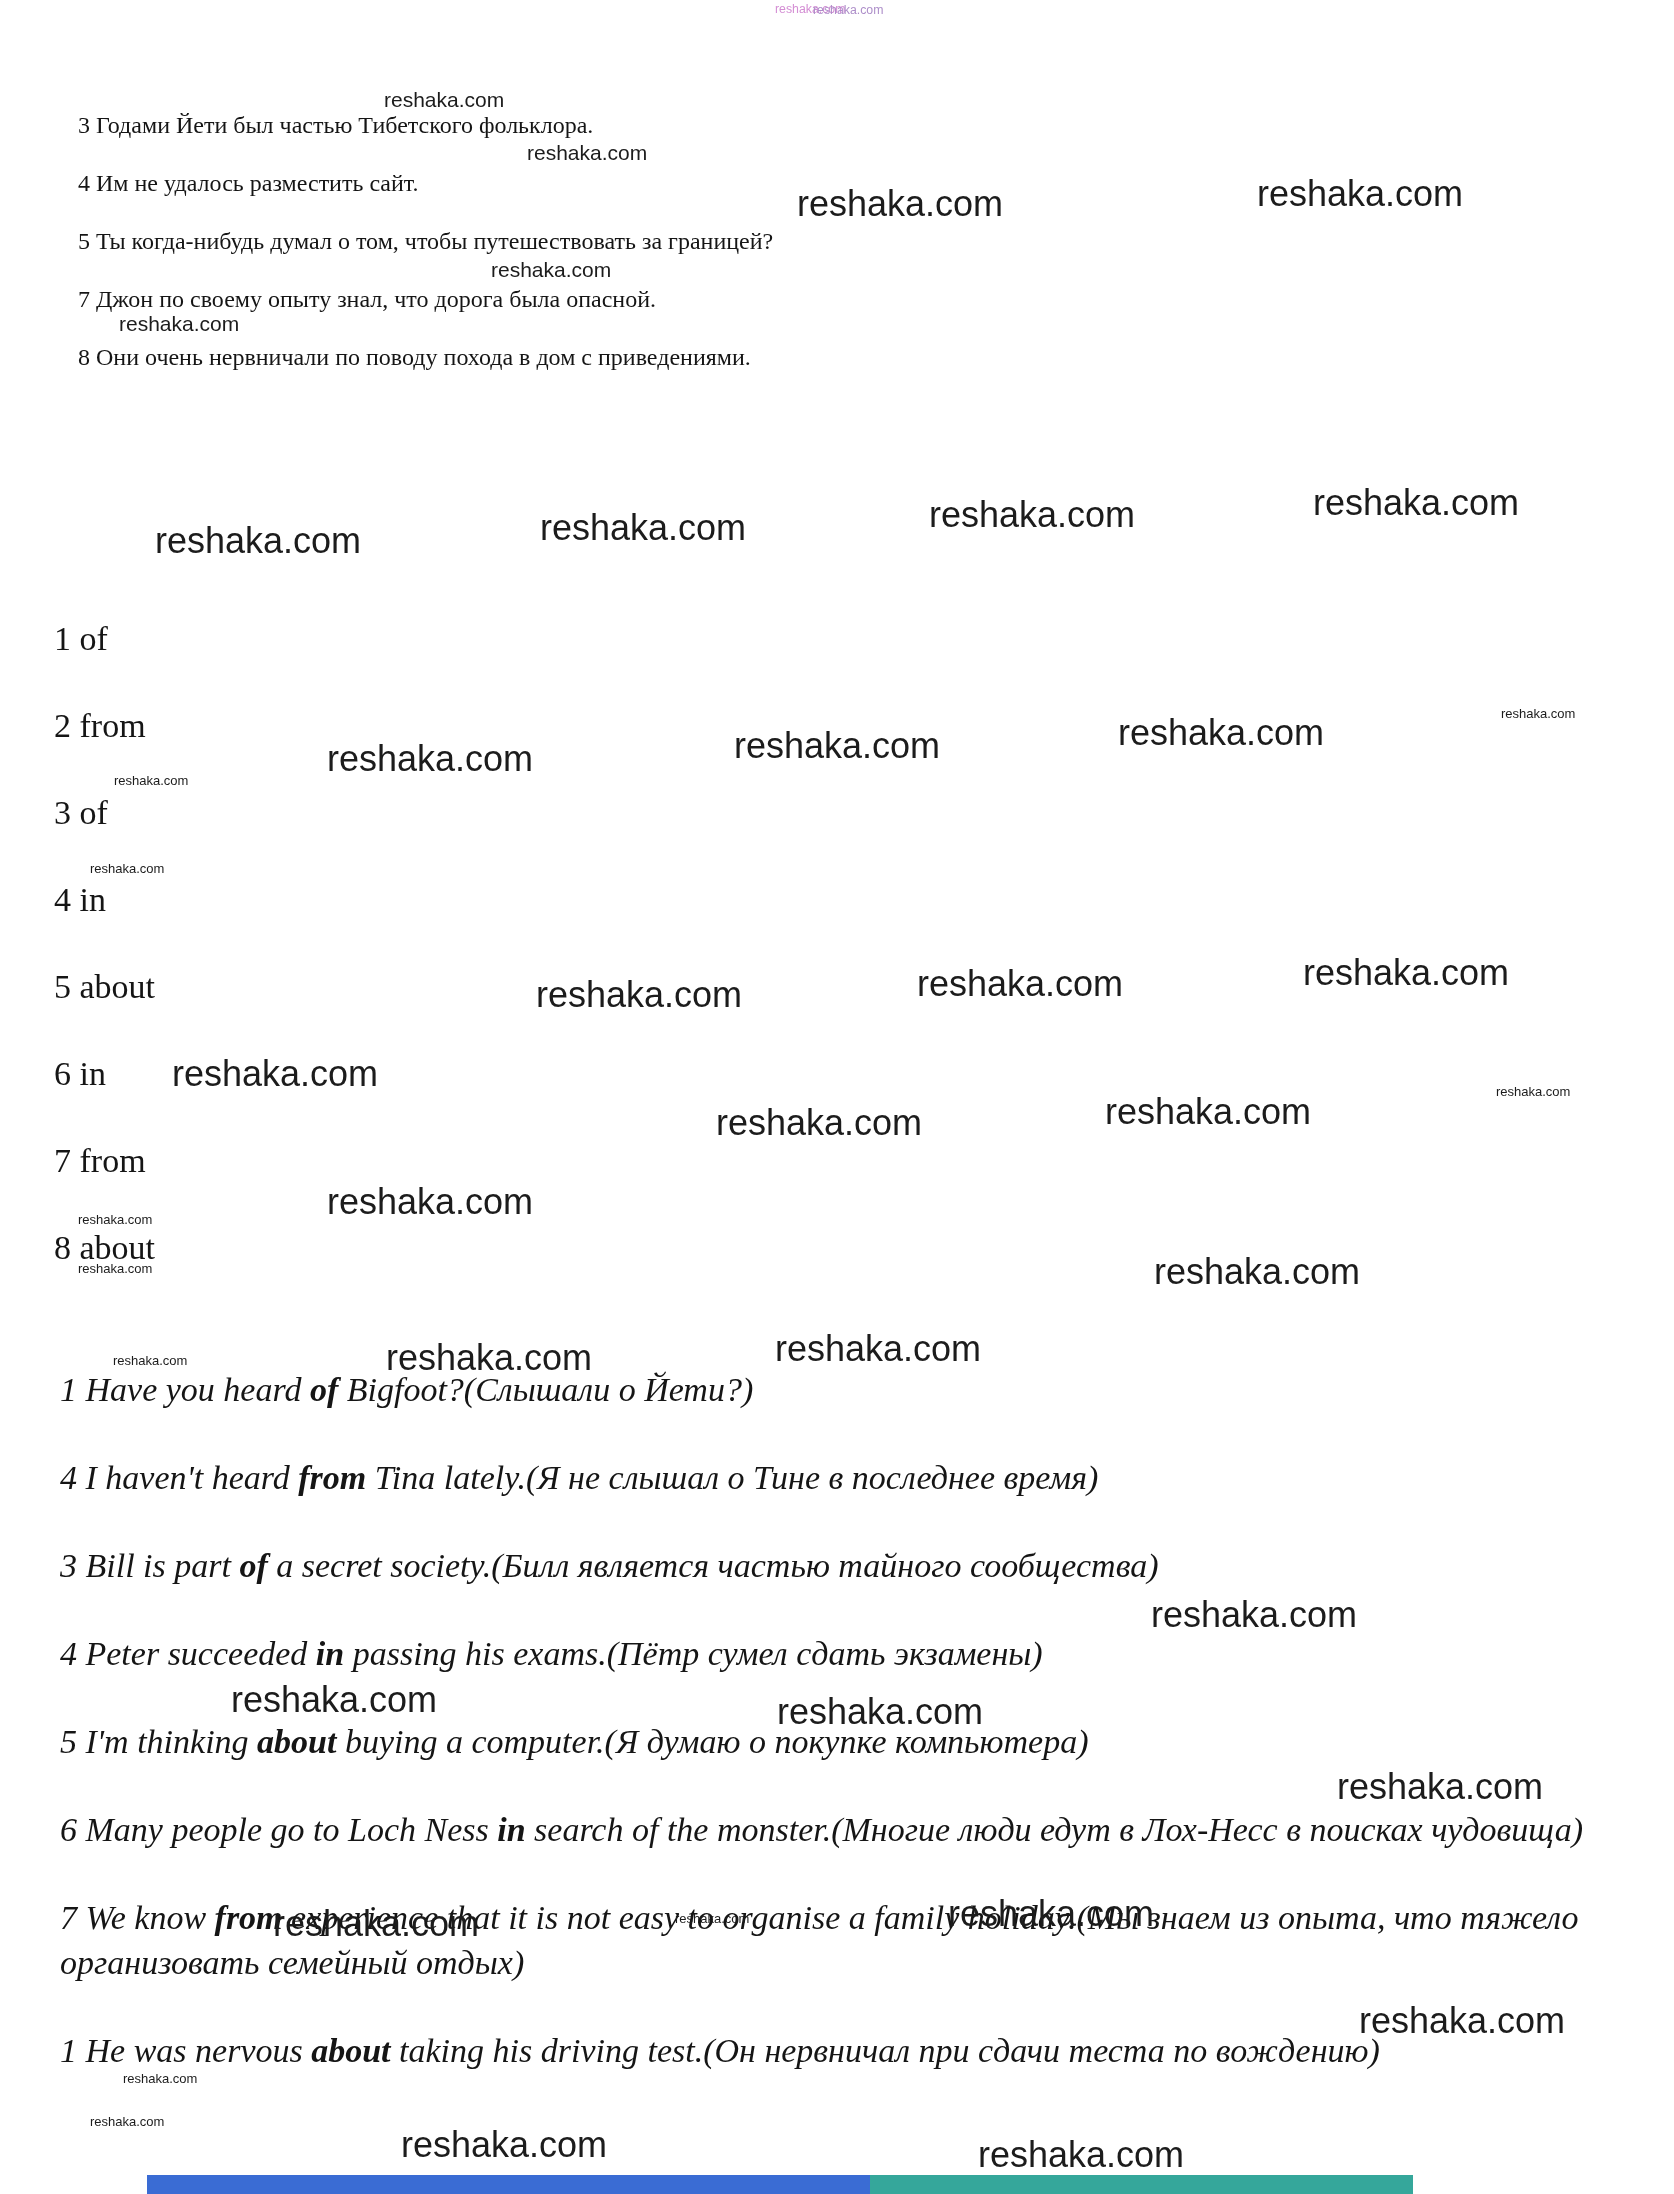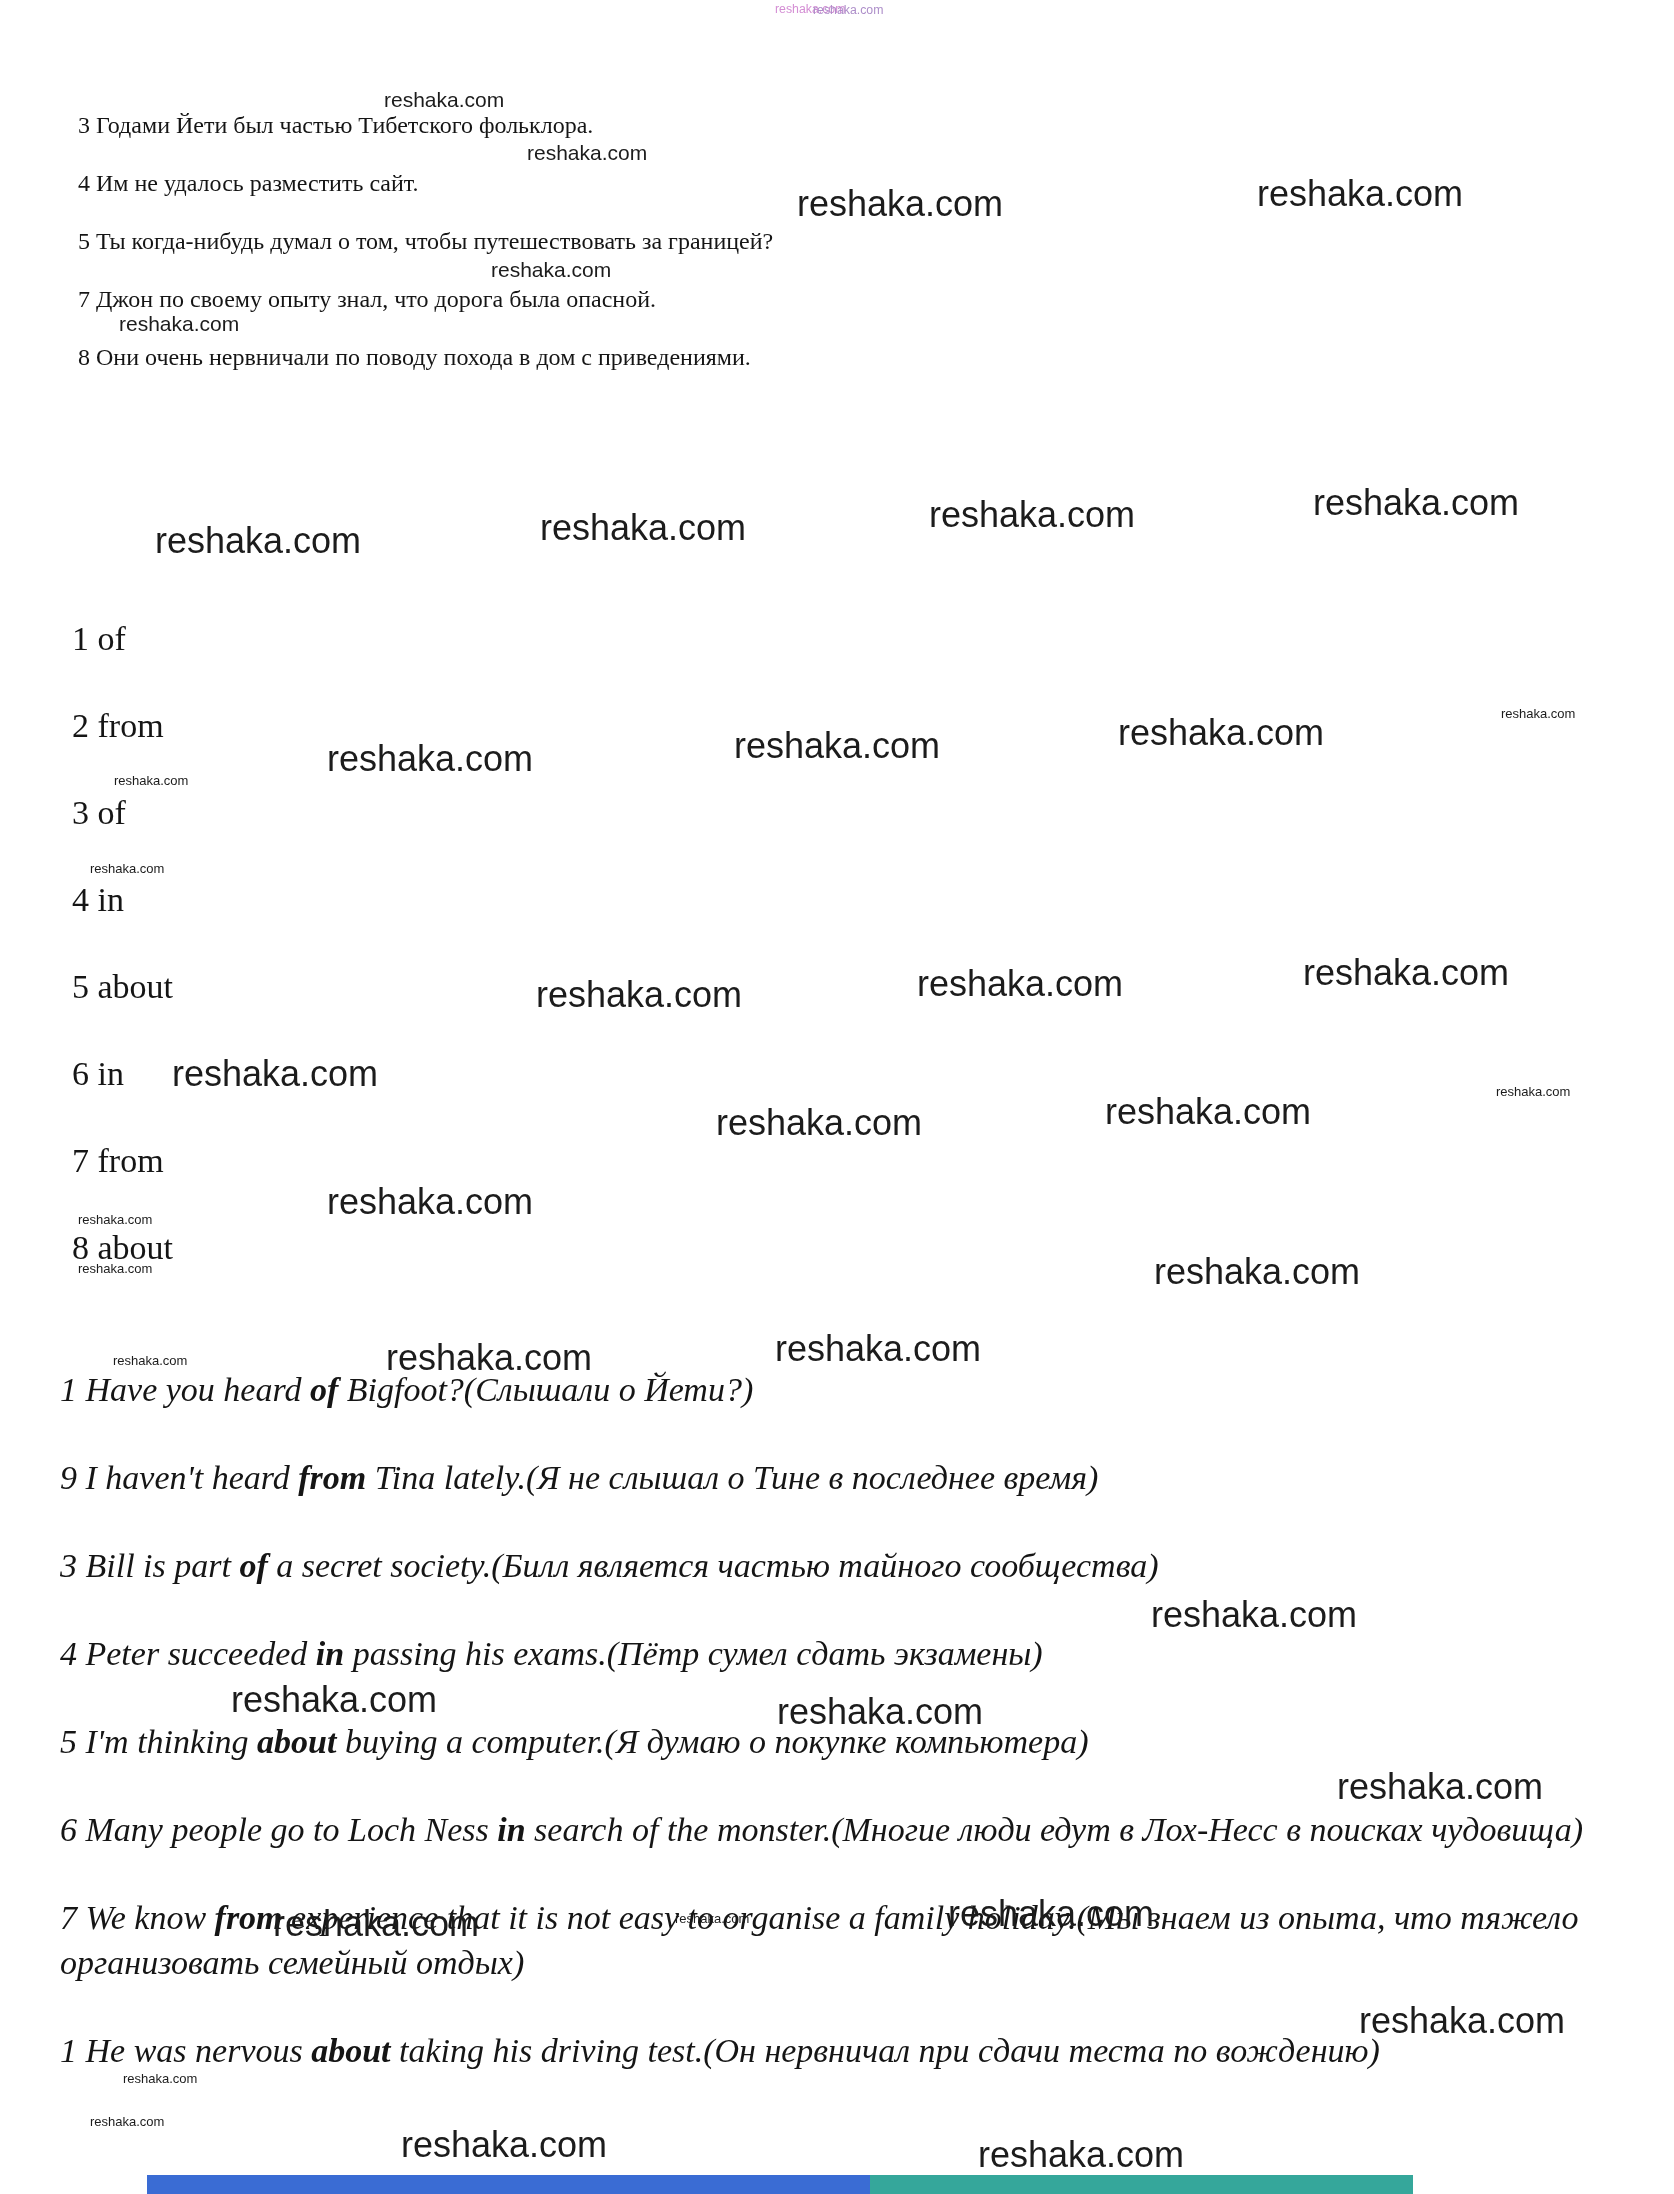--- a/index.html
+++ b/index.html
@@ -19,21 +19,21 @@
     position: absolute;
     left: 78px;
     top: 96px;
     font-size: 24px;
     white-space: nowrap;
   }
   .translations p { margin: 0; line-height: 58px; }
 
   .answers {
     position: absolute;
-    left: 72px;
+    left: 54px;
     top: 595px;
     font-size: 34px;
   }
   .answers p { margin: 0; line-height: 87px; }
 
   .sentences {
     position: absolute;
     left: 60px;
     top: 1367px;
     width: 1537px;
@@ -75,21 +75,21 @@
     <p><span>3</span> <span>of</span></p>
     <p><span>4</span> <span>in</span></p>
     <p><span>5</span> <span>about</span></p>
     <p><span>6</span> <span>in</span></p>
     <p><span>7</span> <span>from</span></p>
     <p><span>8</span> <span>about</span></p>
   </div>
 
   <div class="sentences">
     <p><span>1 Have you heard </span><b>of</b><span> Bigfoot?(Слышали о Йети?)</span></p>
-    <p><span>9 I haven't heard </span><b>from</b><span> Tina lately.(Я не слышал о Тине в последнее время)</span></p>
+    <p><span>4 I haven't heard </span><b>from</b><span> Tina lately.(Я не слышал о Тине в последнее время)</span></p>
     <p><span>3 Bill is part </span><b>of</b><span> a secret society.(Билл является частью тайного сообщества)</span></p>
     <p><span>4 Peter succeeded </span><b>in</b><span> passing his exams.(Пётр сумел сдать экзамены)</span></p>
     <p><span>5 I'm thinking </span><b>about</b><span> buying a computer.(Я думаю о покупке компьютера)</span></p>
     <p><span>6 Many people go to Loch Ness </span><b>in</b><span> search of the monster.(Многие люди едут в Лох-Несс в поисках чудовища)</span></p>
     <p><span>7 We know </span><b>from</b><span> experience that it is not easy to organise a family holiday.(Мы знаем из опыта, что тяжело организовать семейный отдых)</span></p>
     <p><span>1 He was nervous </span><b>about</b><span> taking his driving test.(Он нервничал при сдачи теста по вождению)</span></p>
   </div>
 
   <div class="wm-layer">
       <span class="wm" style="left: 775px; top: 1.6px; font-size: 12.3px; color: rgb(212, 142, 212);">reshaka.com</span>

